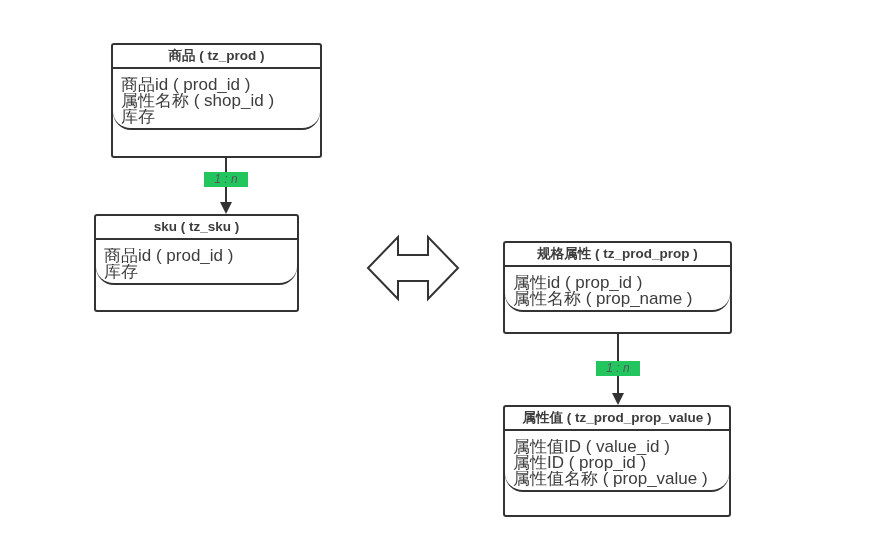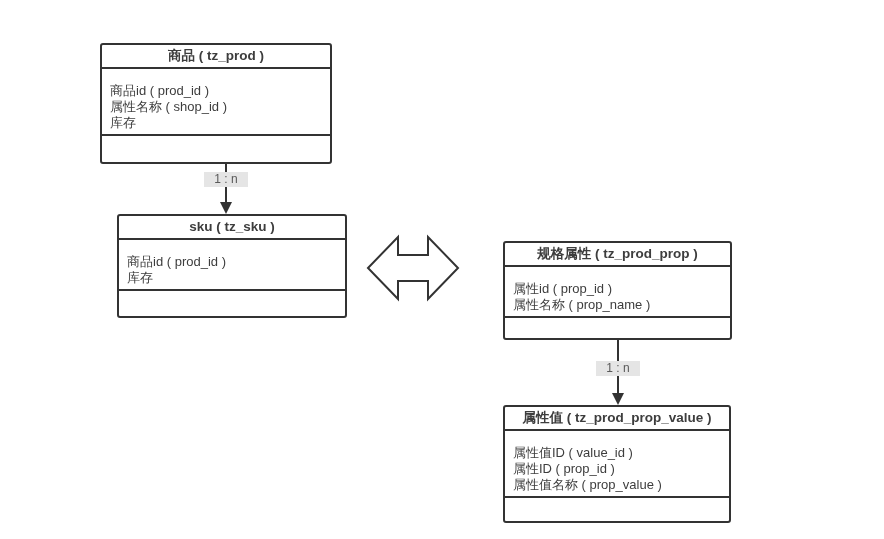--- a/index.html
+++ b/index.html
@@ -37,47 +37,49 @@
     font-size: 13.5px;
     line-height: 20px;
     padding: 1px 4px;
     border-bottom: 2px solid #333333;
     white-space: nowrap;
     overflow: hidden;
   }
   .entity-fields {
     box-sizing: border-box;
     border-bottom: 2px solid #333333;
-    padding: 14px 8px 3px 8px;
-    font-size: 13px;
+    padding: 8px 8px 3px 8px;
+    font-size: 17px;
+    border-radius: 18px;
   }
   .entity-field {
     line-height: 16px;
     white-space: nowrap;
     overflow: hidden;
   }
   .entity-footer {
     box-sizing: border-box;
   }
-  .t-prod   { left: 100px; top: 43px;  width: 232px; }
+  .t-prod   { left: 111px; top: 43px;  width: 211px; }
   .t-prod .entity-footer { height: 26px; }
-  .t-sku    { left: 117px; top: 214px; width: 230px; }
+  .t-sku    { left: 94px; top: 214px; width: 205px; }
   .t-sku .entity-footer { height: 25px; }
   .t-prop   { left: 503px; top: 241px; width: 229px; }
   .t-prop .entity-footer { height: 20px; }
   .t-value  { left: 503px; top: 405px; width: 228px; }
   .t-value .entity-footer { height: 23px; }
   .rel-label {
     position: absolute;
     width: 44px;
     text-align: center;
     font-size: 12px;
     line-height: 15px;
     color: #595959;
-    background: #e5e5e5;
+    background: #22c55e;
+    font-style: italic;
   }
   .rel-label-1 { left: 204px; top: 172px; }
   .rel-label-2 { left: 596px; top: 361px; }
 </style>
 </head>
 <body>
 
 <div class="canvas">
 
   <svg class="svg-layer" viewBox="0 0 884 539" xmlns="http://www.w3.org/2000/svg">

